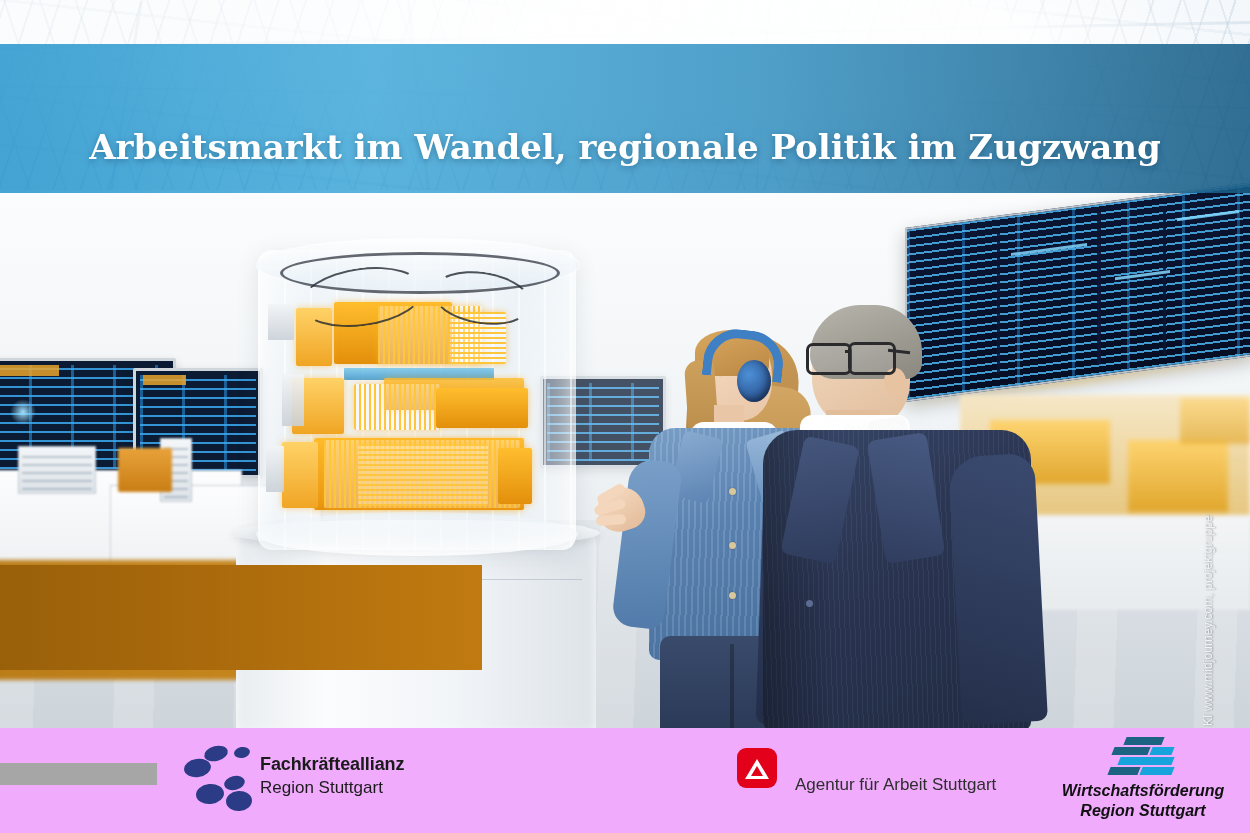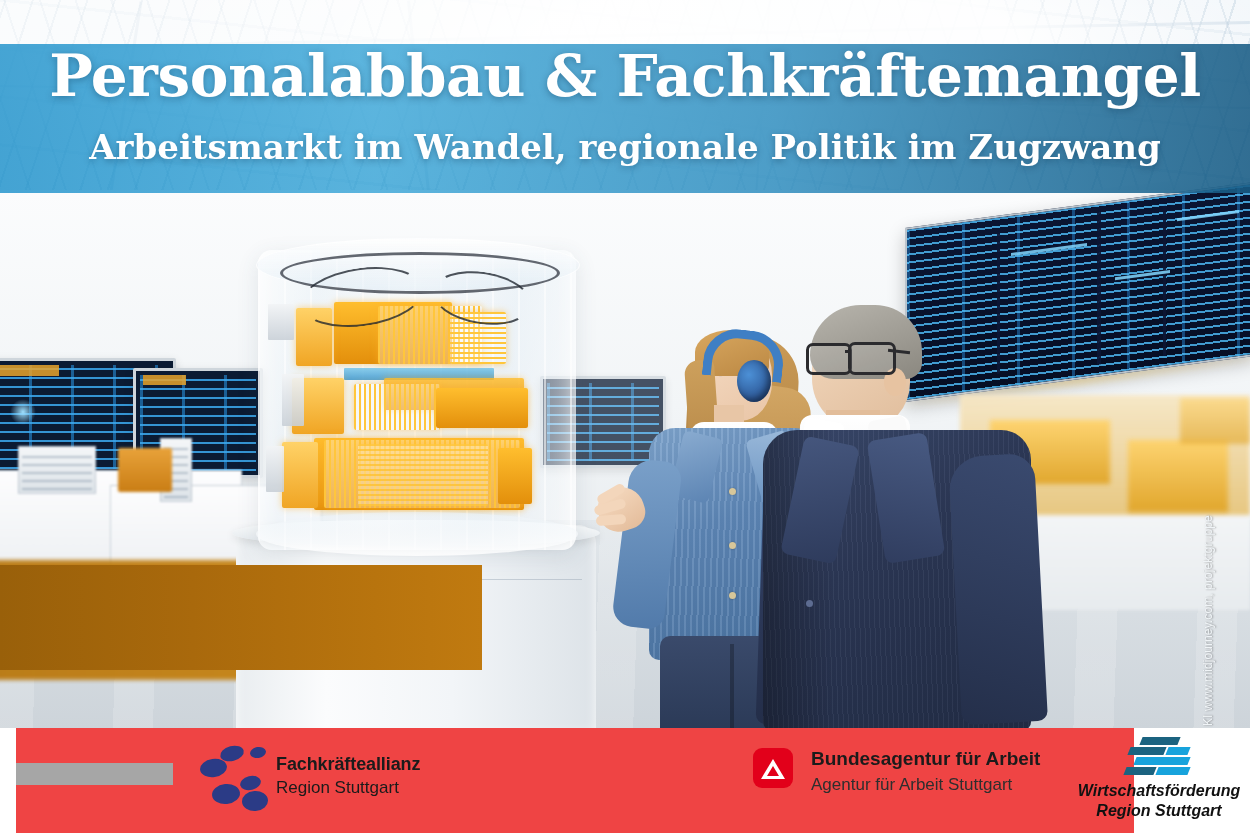--- a/index.html
+++ b/index.html
@@ -348,21 +348,21 @@
   }
   .credit-inner{
     position:absolute;bottom:0;left:0;transform-origin:left bottom;
     transform:rotate(-90deg);white-space:nowrap;
     font-family:"Liberation Sans",sans-serif;font-size:12px;color:#f0f4f7;
     letter-spacing:.1px;text-shadow:0 1px 2px rgba(0,0,0,.4);
   }
 
   
   .footer{
-    position:absolute;left:16px;top:728px;width:1118px;height:105px;background:#ef4444;
+    position:absolute;left:0;top:728px;width:1250px;height:105px;background:#f0abfc;
   }
   .graybar{position:absolute;left:0;top:35px;width:157px;height:22px;background:#a6a6a6;}
 
   
   .logo1{position:absolute;left:176px;top:12px;width:260px;height:80px;}
   .dotcluster{position:absolute;left:0;top:6px;width:78px;height:72px;}
   .dot{position:absolute;background:#2b3b86;border-radius:50%;}
   .l1-t1{position:absolute;left:84px;top:14px;font-size:18px;font-weight:700;color:#1b1b1b;
          font-family:"Liberation Sans",sans-serif;letter-spacing:-.1px;}
   .l1-t2{position:absolute;left:84px;top:38px;font-size:17px;color:#1b1b1b;
@@ -525,21 +525,20 @@
       <div class="m-glass-bridge"></div>
       <div class="m-glass-arm"></div>
     </div>
 
     <div class="credit-wrap">
       <div class="credit-inner">KI www.midjourney.com, projektgruppe</div>
     </div>
   </div>
 
   <div class="band"></div>
-  <div class="band-title">Personalabbau &amp; Fachkräftemangel</div>
   <div class="band-sub">Arbeitsmarkt im Wandel, regionale Politik im Zugzwang</div>
 
   <div class="datebox">
   </div>
 
   <div class="footer">
     <div class="graybar"></div>
 
     <div class="logo1">
       <div class="dotcluster">
@@ -552,21 +551,20 @@
       </div>
       <div class="l1-t1">Fachkräfteallianz</div>
       <div class="l1-t2">Region Stuttgart</div>
     </div>
 
     <div class="logo2">
       <div class="ba-mark">
         <div class="ba-tri"></div>
         <div class="ba-tri-in"></div>
       </div>
-      <div class="l2-t1">Bundesagentur für Arbeit</div>
       <div class="l2-t2">Agentur für Arbeit Stuttgart</div>
     </div>
 
     <div class="logo3">
       <div class="wf-mark">
         <div class="wf-bar" style="left:22px;top:1px;width:38px;background:#1B6380;"></div>
         <div class="wf-bar" style="left:10px;top:11px;width:36px;background:#1B6380;"></div>
         <div class="wf-bar" style="left:48px;top:11px;width:22px;background:#17A3DC;"></div>
         <div class="wf-bar" style="left:16px;top:21px;width:54px;background:#17A3DC;"></div>
         <div class="wf-bar" style="left:6px;top:31px;width:30px;background:#1B6380;"></div>

